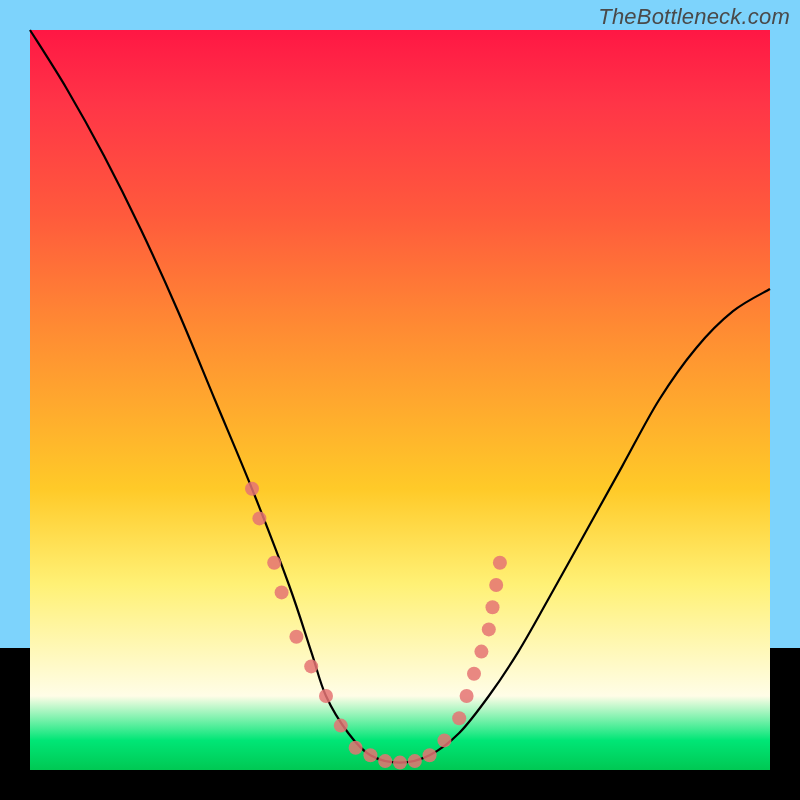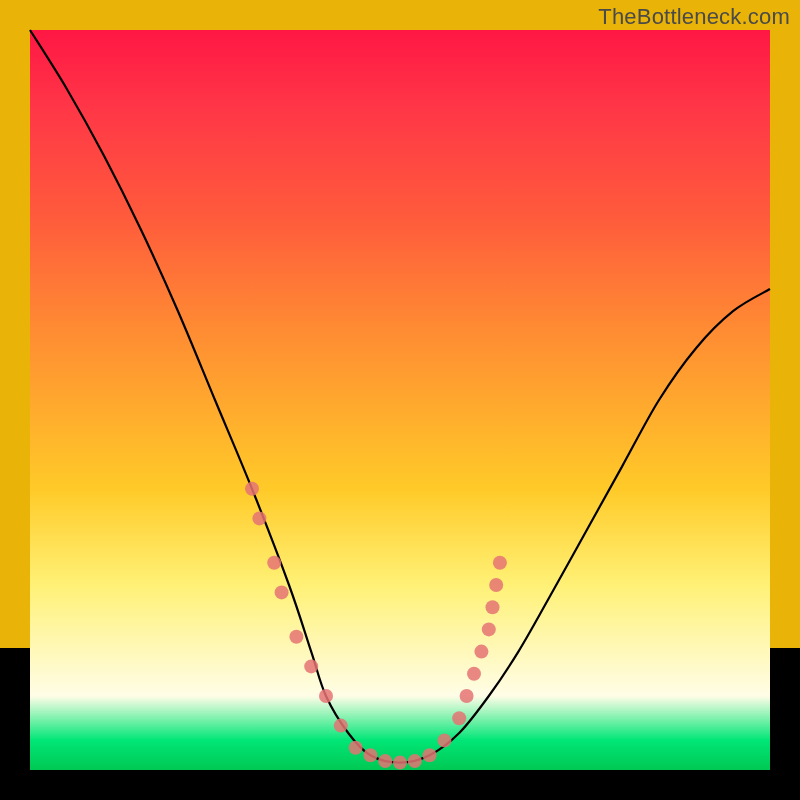--- a/index.html
+++ b/index.html
@@ -9,21 +9,22 @@
     height: 800px;
     background: #000;
     overflow: hidden;
     font-family: Arial, Helvetica, sans-serif;
   }
   .outer {
     position: absolute;
     left: 0; top: 0;
     width: 800px;
     height: 648px;
-    background: #eab308;
+    background: #7dd3fc;
+    font-style: italic;
   }
   .plot {
     position: absolute;
     left: 30px;
     top: 30px;
     width: 740px;
     height: 740px;
     
     background: linear-gradient(to bottom,
       #ff1744 0%,

